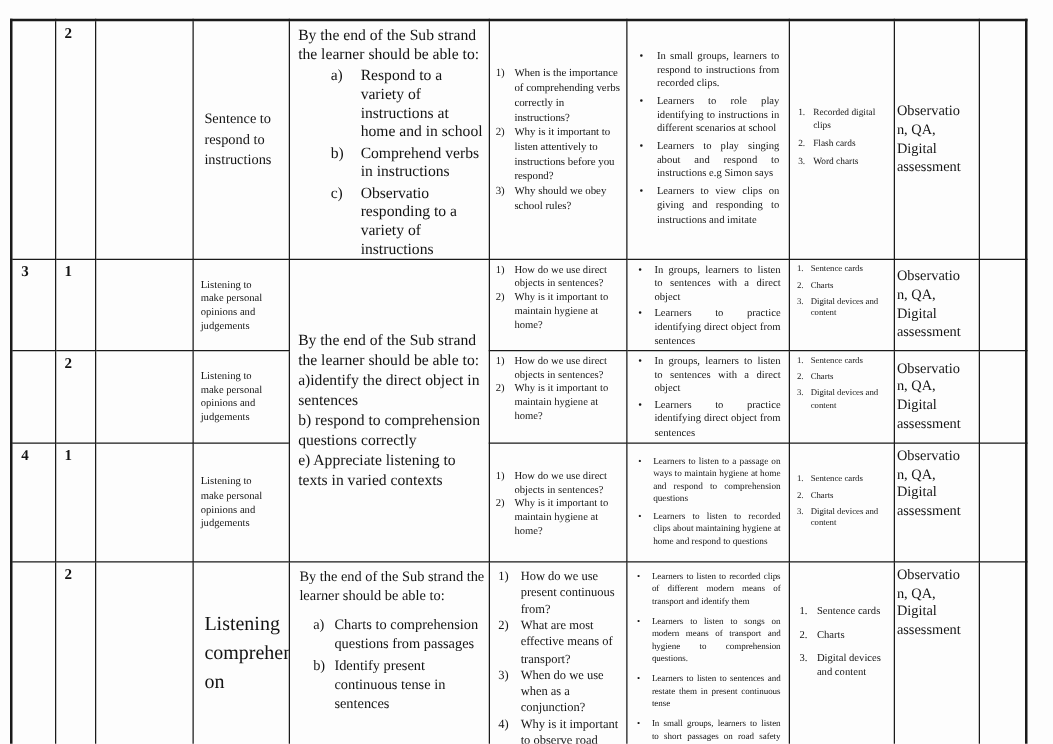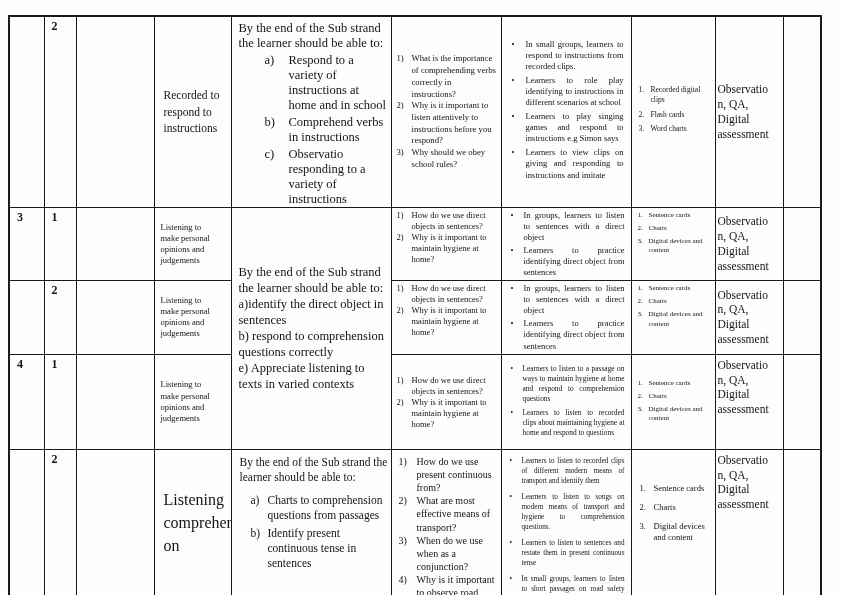--- a/index.html
+++ b/index.html
@@ -102,21 +102,21 @@
     <td>
           <div class="num"></div>
         </td>
     <td>
           <div class="num">2</div>
         </td>
     <td>
           <div></div>
         </td>
     <td class="vmid">
-      <div class="substr1">Recorded to respond to instructions</div>
+      <div class="substr1">Sentence to respond to instructions</div>
     </td>
     <td>
       <div class="obj1">
         <div class="intro">By the end of the Sub strand the learner should be able to:</div>
         <div class="li">
               <span class="m">a)</span>
               <span class="t">Respond to a variety of instructions at home and in school</span>
             </div>
         <div class="li">
               <span class="m">b)</span>
@@ -125,21 +125,21 @@
         <div class="li">
               <span class="m">c)</span>
               <span class="t">Observatio responding to a variety of instructions</span>
             </div>
       </div>
     </td>
     <td class="vmid">
       <div class="q1">
         <div class="li">
               <span class="m">1)</span>
-              <span class="t">What is the importance of comprehending verbs correctly in instructions?</span>
+              <span class="t">When is the importance of comprehending verbs correctly in instructions?</span>
             </div>
         <div class="li">
               <span class="m">2)</span>
               <span class="t">Why is it important to listen attentively to instructions before you respond?</span>
             </div>
         <div class="li">
               <span class="m">3)</span>
               <span class="t">Why should we obey school rules?</span>
             </div>
       </div>
@@ -149,21 +149,21 @@
         <div class="li">
               <span class="m">•</span>
               <span class="t">In small groups, learners to respond to instructions from recorded clips.</span>
             </div>
         <div class="li">
               <span class="m">•</span>
               <span class="t">Learners to role play identifying to instructions in different scenarios at school</span>
             </div>
         <div class="li">
               <span class="m">•</span>
-              <span class="t">Learners to play singing games and respond to instructions e.g Simon says</span>
+              <span class="t">Learners to play singing about and respond to instructions e.g Simon says</span>
             </div>
         <div class="li">
               <span class="m">•</span>
               <span class="t">Learners to view clips on giving and responding to instructions and imitate</span>
             </div>
       </div>
     </td>
     <td class="vmid">
       <div class="res1">
         <div class="li">

